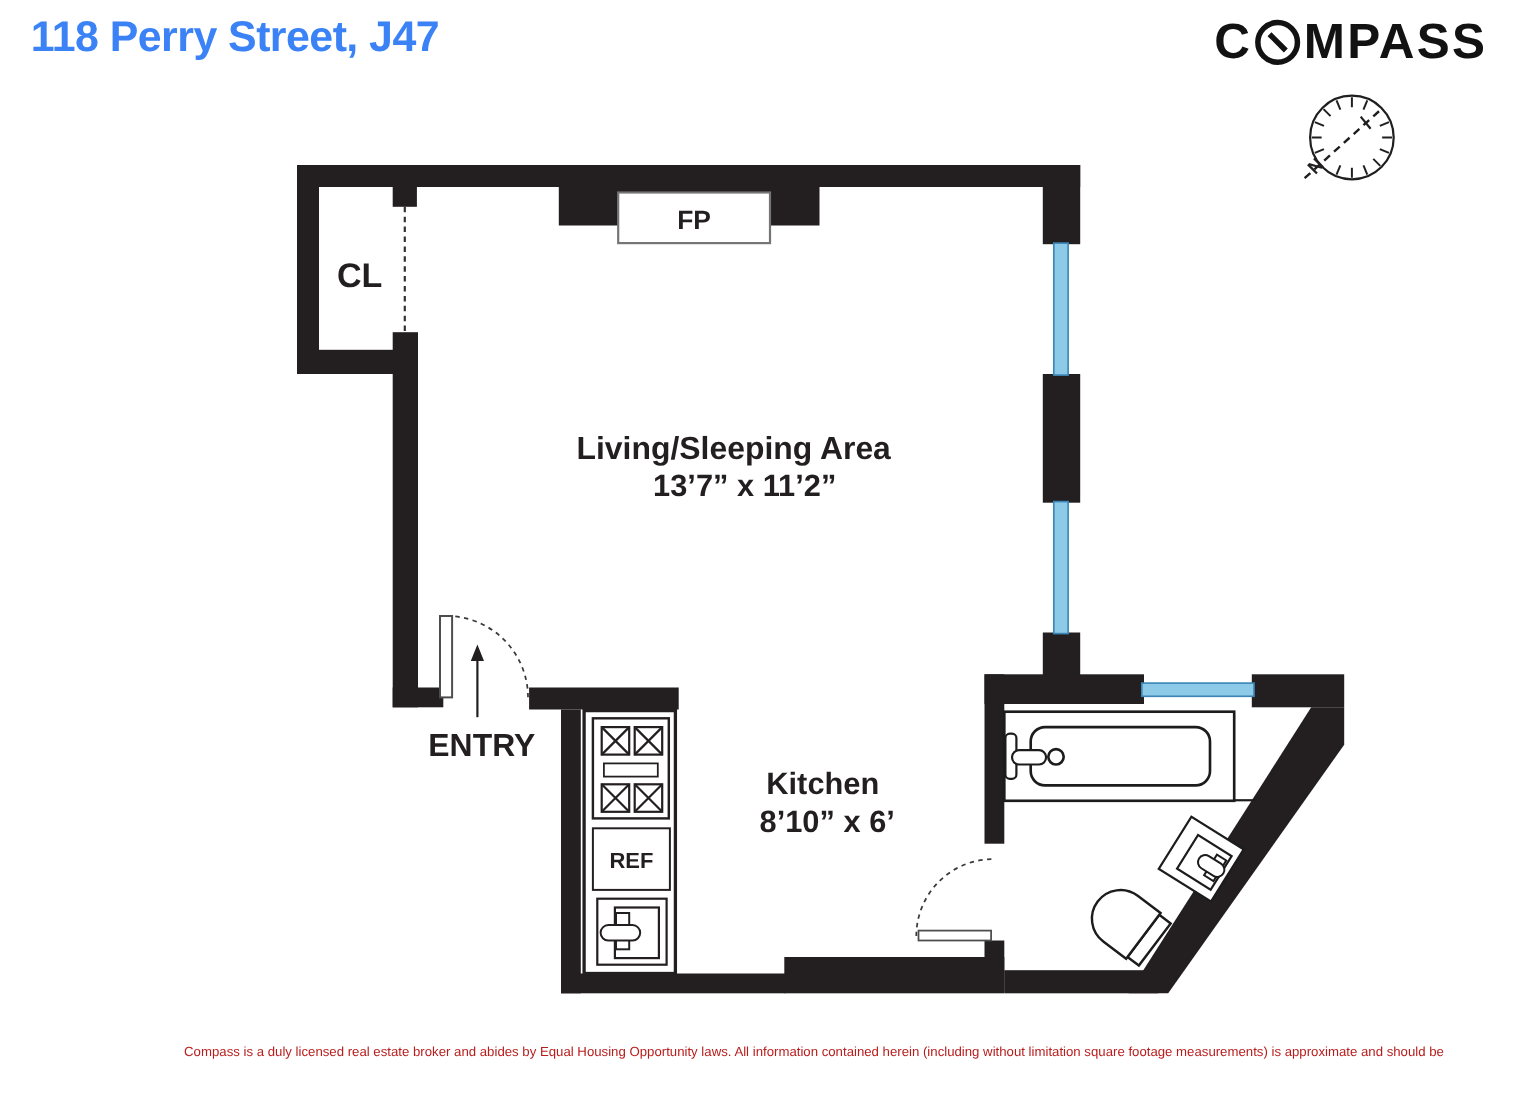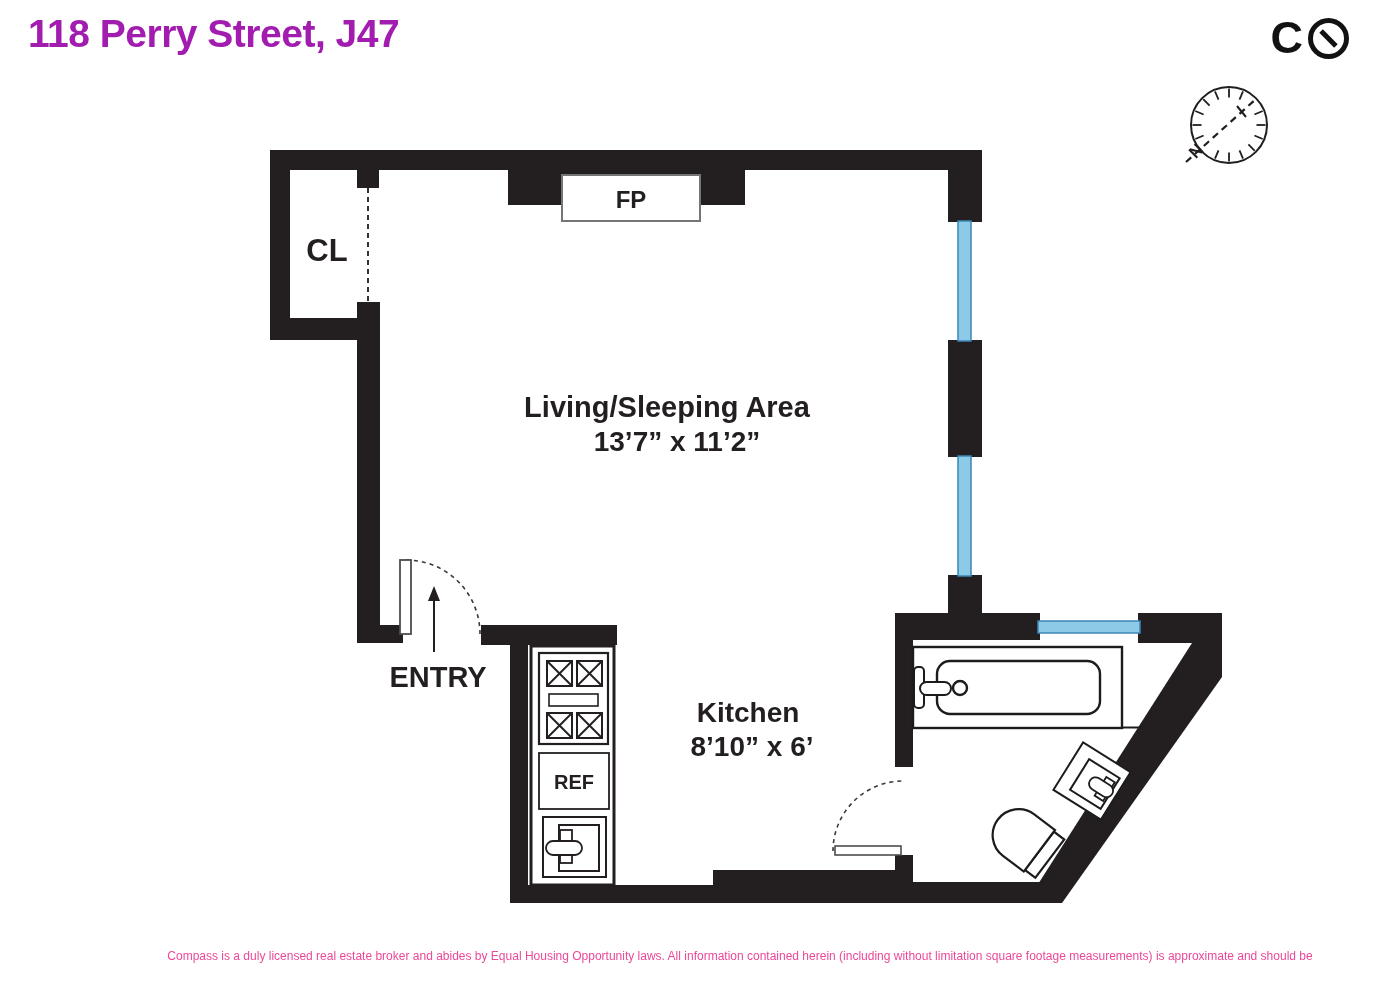--- a/index.html
+++ b/index.html
@@ -1,43 +1,44 @@
 <!DOCTYPE html>
 <html><head>
 <meta charset="utf-8">
 <style>
   html,body{margin:0;padding:0;background:#fff;}
   #canvas{position:relative;width:1375px;height:1000px;background:#ffffff;overflow:hidden;
           font-family:"Liberation Sans",sans-serif;}
   #plan-svg{position:absolute;left:0;top:0;}
   .page-title{position:absolute;left:28px;top:12px;font-size:39px;font-weight:700;
-              letter-spacing:-0.5px;color:#a21caf;}
+              letter-spacing:-0.5px;color:#3b82f6;}
   .logo{position:absolute;right:23px;top:12px;display:flex;align-items:center;
         font-size:45px;font-weight:700;letter-spacing:2px;color:#121212;}
   .logo-o{display:inline-flex;align-items:center;justify-content:center;
           width:31px;height:31px;border:5px solid #121212;border-radius:50%;
           margin:0 3px;}
   .logo-o .needle{width:21px;height:5px;background:#121212;transform:rotate(45deg);}
   .disclaimer{position:absolute;left:150px;top:948px;width:1180px;text-align:center;
-              font-size:12px;line-height:16px;color:#ec4899;font-weight:400;}
+              font-size:12px;line-height:16px;color:#b91c1c;font-weight:400;}
   text{font-family:"Liberation Sans",sans-serif;fill:#231f20;}
   .room-label{font-weight:700;}
 </style>
 </head>
 <body>
 
 <div id="canvas">
 
   <div class="page-title">118 Perry Street, J47</div>
 
   <div class="logo">
     <span>C</span>
     <span class="logo-o">
         <span class="needle"></span>
       </span>
+    <span>MPASS</span>
   </div>
 
   <svg id="plan-svg" width="1375" height="1000" viewBox="0 0 1375 1000">
 
     <g id="walls" fill="#231f20" stroke="none">
       <rect x="270" y="150" width="712" height="20"></rect>
       <rect x="270" y="150" width="20" height="190"></rect>
       <rect x="270" y="318" width="91" height="22"></rect>
       <rect x="357" y="170" width="22" height="18"></rect>
       <rect x="357" y="302" width="23" height="341"></rect>

